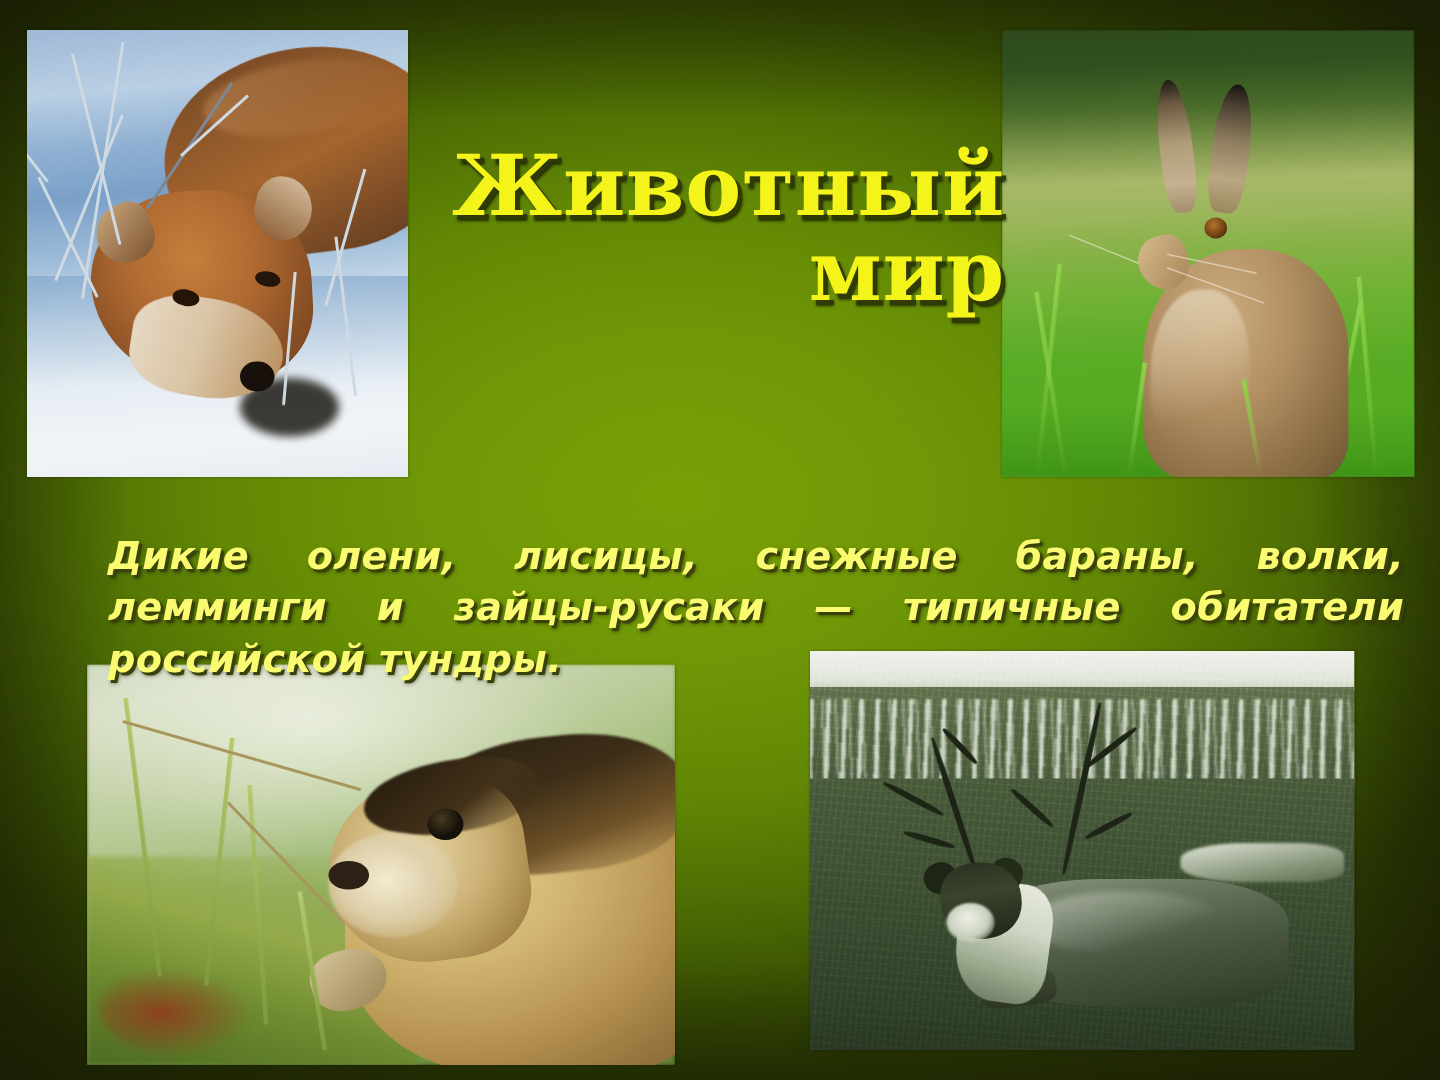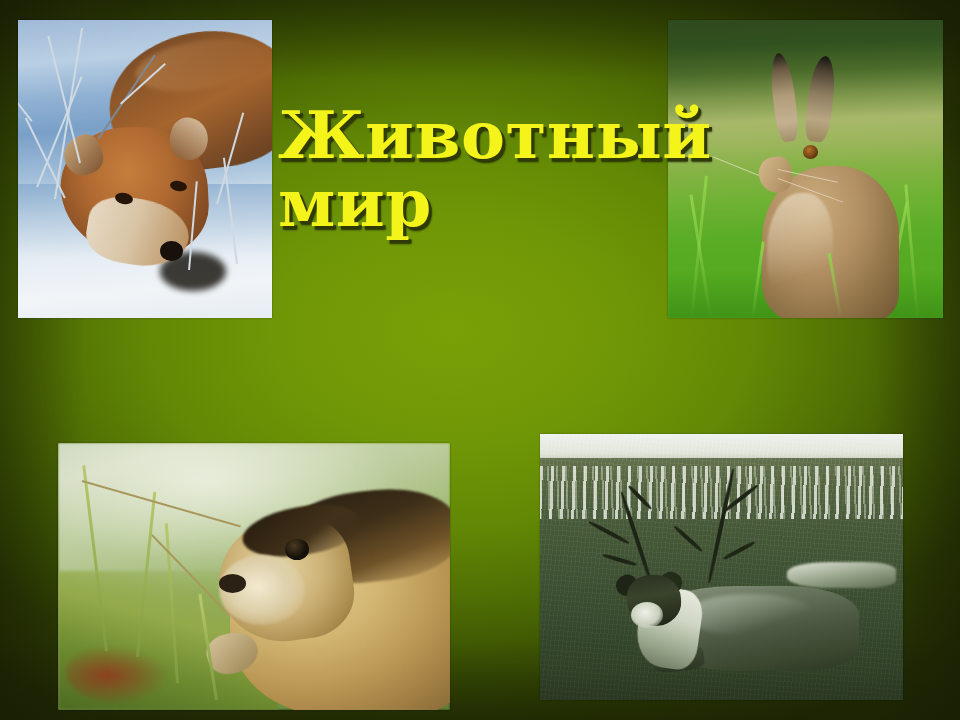--- a/index.html
+++ b/index.html
@@ -42,25 +42,25 @@
       linear-gradient(to right, rgba(20,24,3,.40) 0%, rgba(20,24,3,0) 9%,
                       rgba(20,24,3,0) 91%, rgba(20,24,3,.40) 100%);
   }
 
   
   #title {
     position: absolute;
     left: 278px;
     top: 58px;
     width: 392px;
-    text-align: left;
+    text-align: right;
     z-index: 6;
     font-family: "DejaVu Serif", "Liberation Serif", serif;
     font-weight: bold;
-    font-size: 66px;
+    font-size: 56px;
     line-height: 1.02;
     letter-spacing: 0.5px;
     color: #f4f41a;
     text-shadow:
       3px 3px 0 #2f3a06,
       3px 4px 2px rgba(20,26,2,.85);
     white-space: pre-line;
   }
 
   
@@ -500,14 +500,15 @@
       <div class="layer deer-neck"></div>
       <div class="layer deer-ear-l"></div>
       <div class="layer deer-ear-r"></div>
       <div class="layer deer-head"></div>
       <div class="layer deer-face"></div>
     </div>
   </div>
 
   <h1 id="title">Животный мир</h1>
 
+  <p id="body-text">Дикие олени, лисицы, снежные бараны, волки, лемминги и зайцы-русаки — типичные обитатели российской тундры.</p>
 
 </div>
 
 </body></html>

